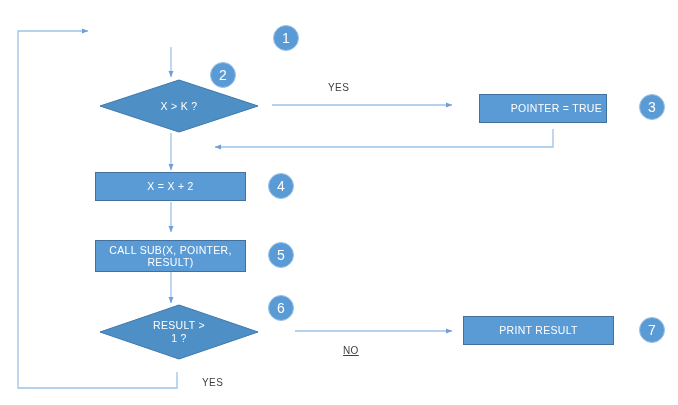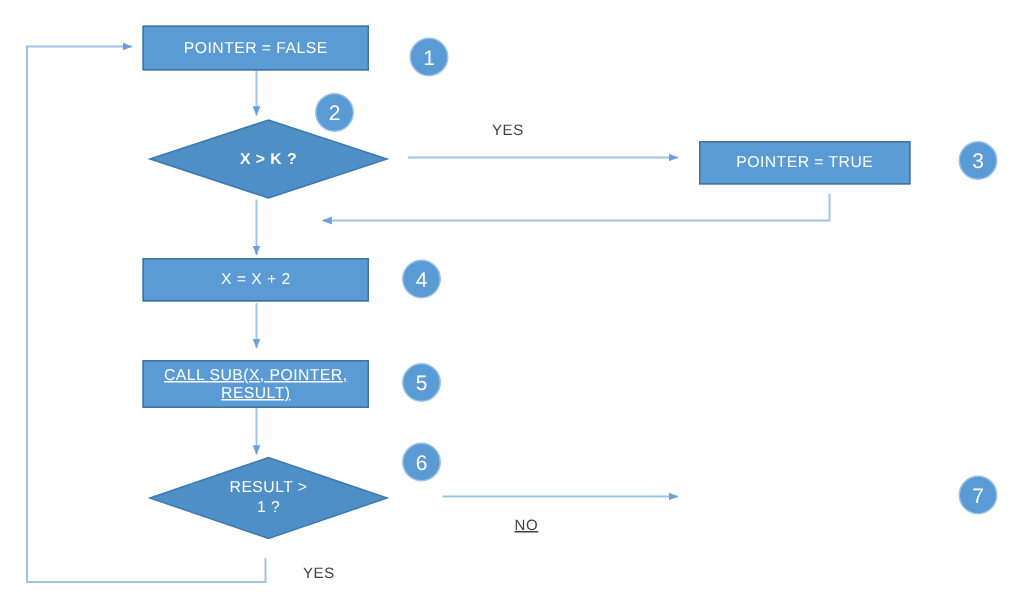--- a/index.html
+++ b/index.html
@@ -121,39 +121,39 @@
 
       <path d="M295,331 L452,331" marker-end="url(#arr-r)"></path>
     </g>
 
     <g>
       <polygon points="100,106 179,80 258,106 179,132" fill="#4E8FC6" stroke="#3D79AE" stroke-width="1"></polygon>
       <polygon points="100,332 179,305 258,332 179,359" fill="#4E8FC6" stroke="#3D79AE" stroke-width="1"></polygon>
     </g>
   </svg>
 
-  <div class="node proc" style="left:95px; top:17px; width:151px; height:30px;">
-    <span class="node-text">POINTER = FALSE</span>
-  </div>
 
-  <div class="node proc" style="left:466px; top:94px; width:141px; height:29px;">
+  <div class="node proc" style="left:479px; top:94px; width:128px; height:29px;justify-content:flex-end;">
     <span class="node-text">POINTER = TRUE</span>
   </div>
 
   <div class="node proc" style="left:95px; top:172px; width:151px; height:29px;">
     <span class="node-text">X = X + 2</span>
   </div>
 
-  <div class="node proc" style="left:95px; top:240px; width:151px; height:32px;text-decoration:underline;">
+  <div class="node proc" style="left:95px; top:240px; width:151px; height:32px;">
     <span class="node-text">CALL SUB(X, POINTER,
 RESULT)</span>
   </div>
 
+  <div class="node proc" style="left:463px; top:316px; width:151px; height:29px;">
+    <span class="node-text">PRINT RESULT</span>
+  </div>
 
-  <div class="decision-label" style="left:119px; top:92px; width:120px; height:28px;font-weight:bold;">
+  <div class="decision-label" style="left:119px; top:92px; width:120px; height:28px;">
     <span class="node-text">X &gt; K ?</span>
   </div>
 
   <div class="decision-label" style="left:119px; top:318px; width:120px; height:28px;align-items:center;">
     <span class="node-text">RESULT &gt;
 1 ?</span>
   </div>
 
   <div class="badge" style="left:273px; top:25px;">
     <span>1</span>

